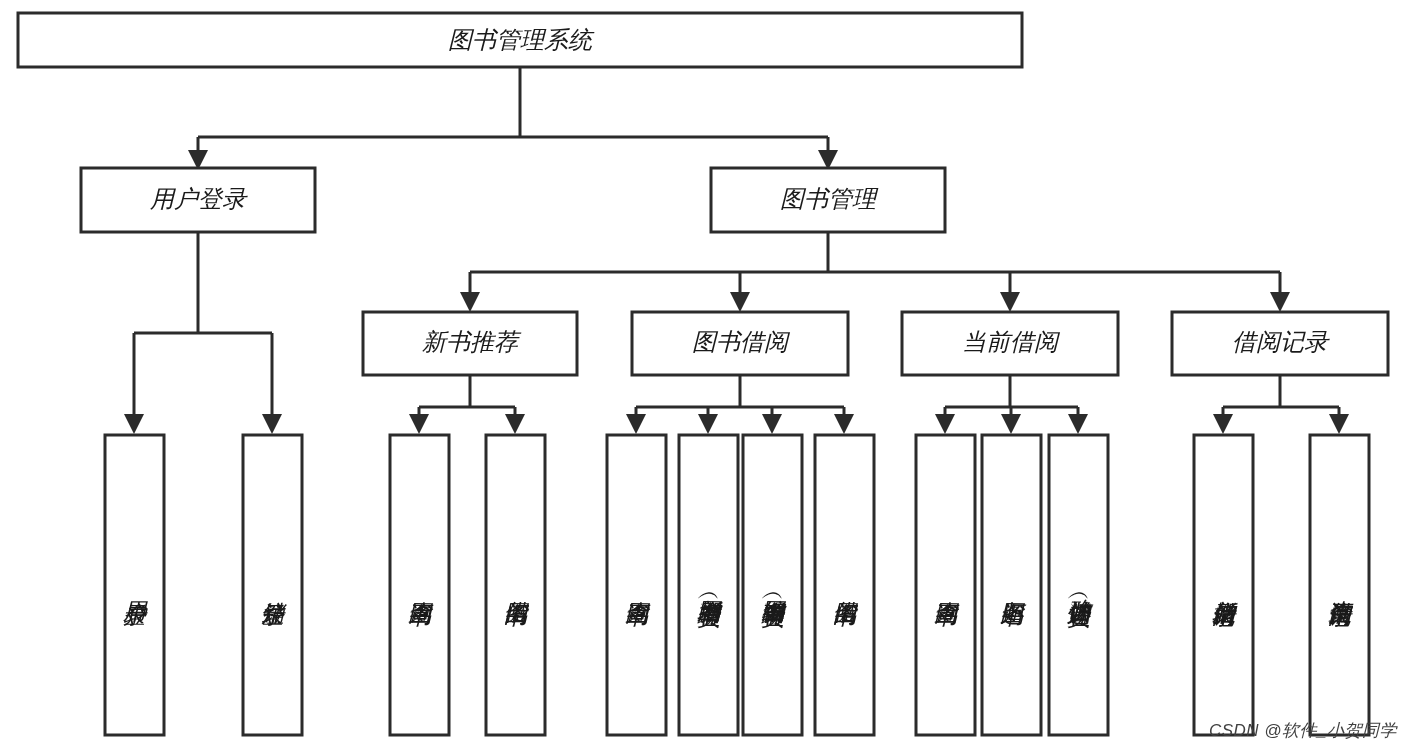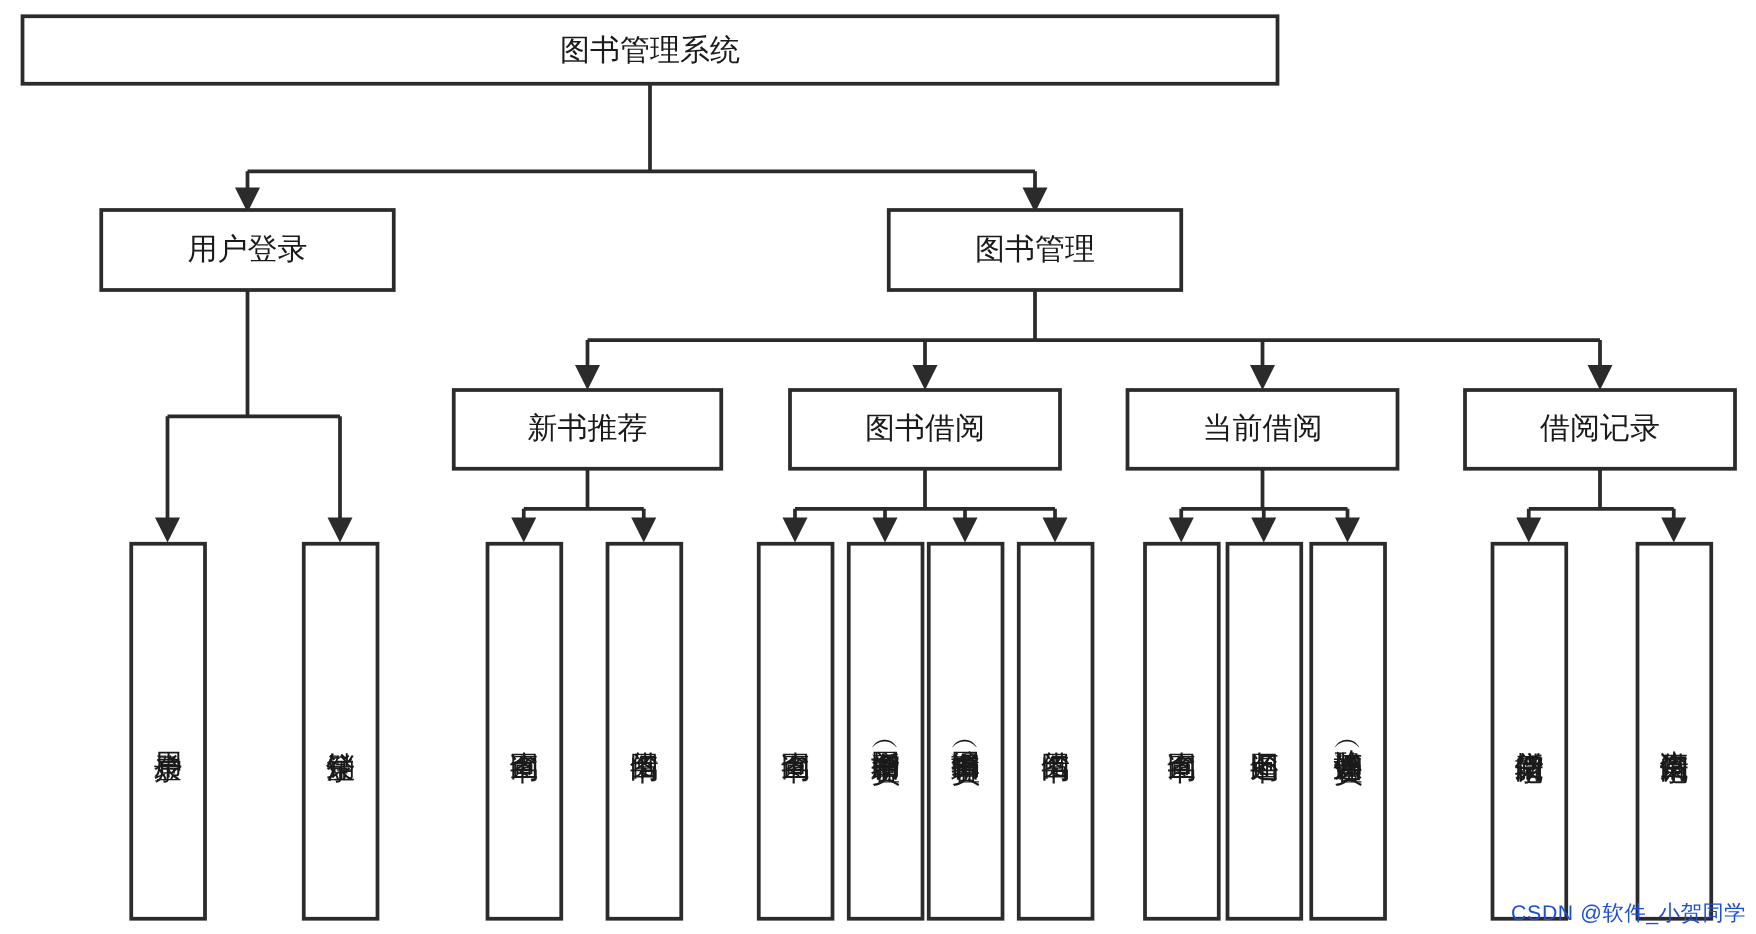--- a/index.html
+++ b/index.html
@@ -12,20 +12,21 @@
     width: 1405px;
     height: 747px;
     overflow: hidden;
     font-family: "Liberation Sans", "DejaVu Sans", sans-serif;
   }
   #diagram-root {
     position: relative;
     width: 1405px;
     height: 747px;
     background: #ffffff;
+    font-style: italic;
   }
   svg#tree-svg {
     position: absolute;
     top: 0;
     left: 0;
     width: 1405px;
     height: 747px;
     display: block;
   }
   .node-rect {
@@ -65,21 +66,21 @@
     align-items: center;
     justify-content: center;
     pointer-events: none;
   }
   .watermark {
     position: absolute;
     right: 8px;
     bottom: 5px;
     font-family: "Liberation Sans", "DejaVu Sans", sans-serif;
     font-size: 17px;
-    color: #1d4ed8;
+    color: #404040;
     letter-spacing: 0.5px;
     white-space: nowrap;
   }
 </style>
 </head>
 <body>
 
 <div id="diagram-root">
 
   <svg id="tree-svg" viewBox="0 0 1405 747">

